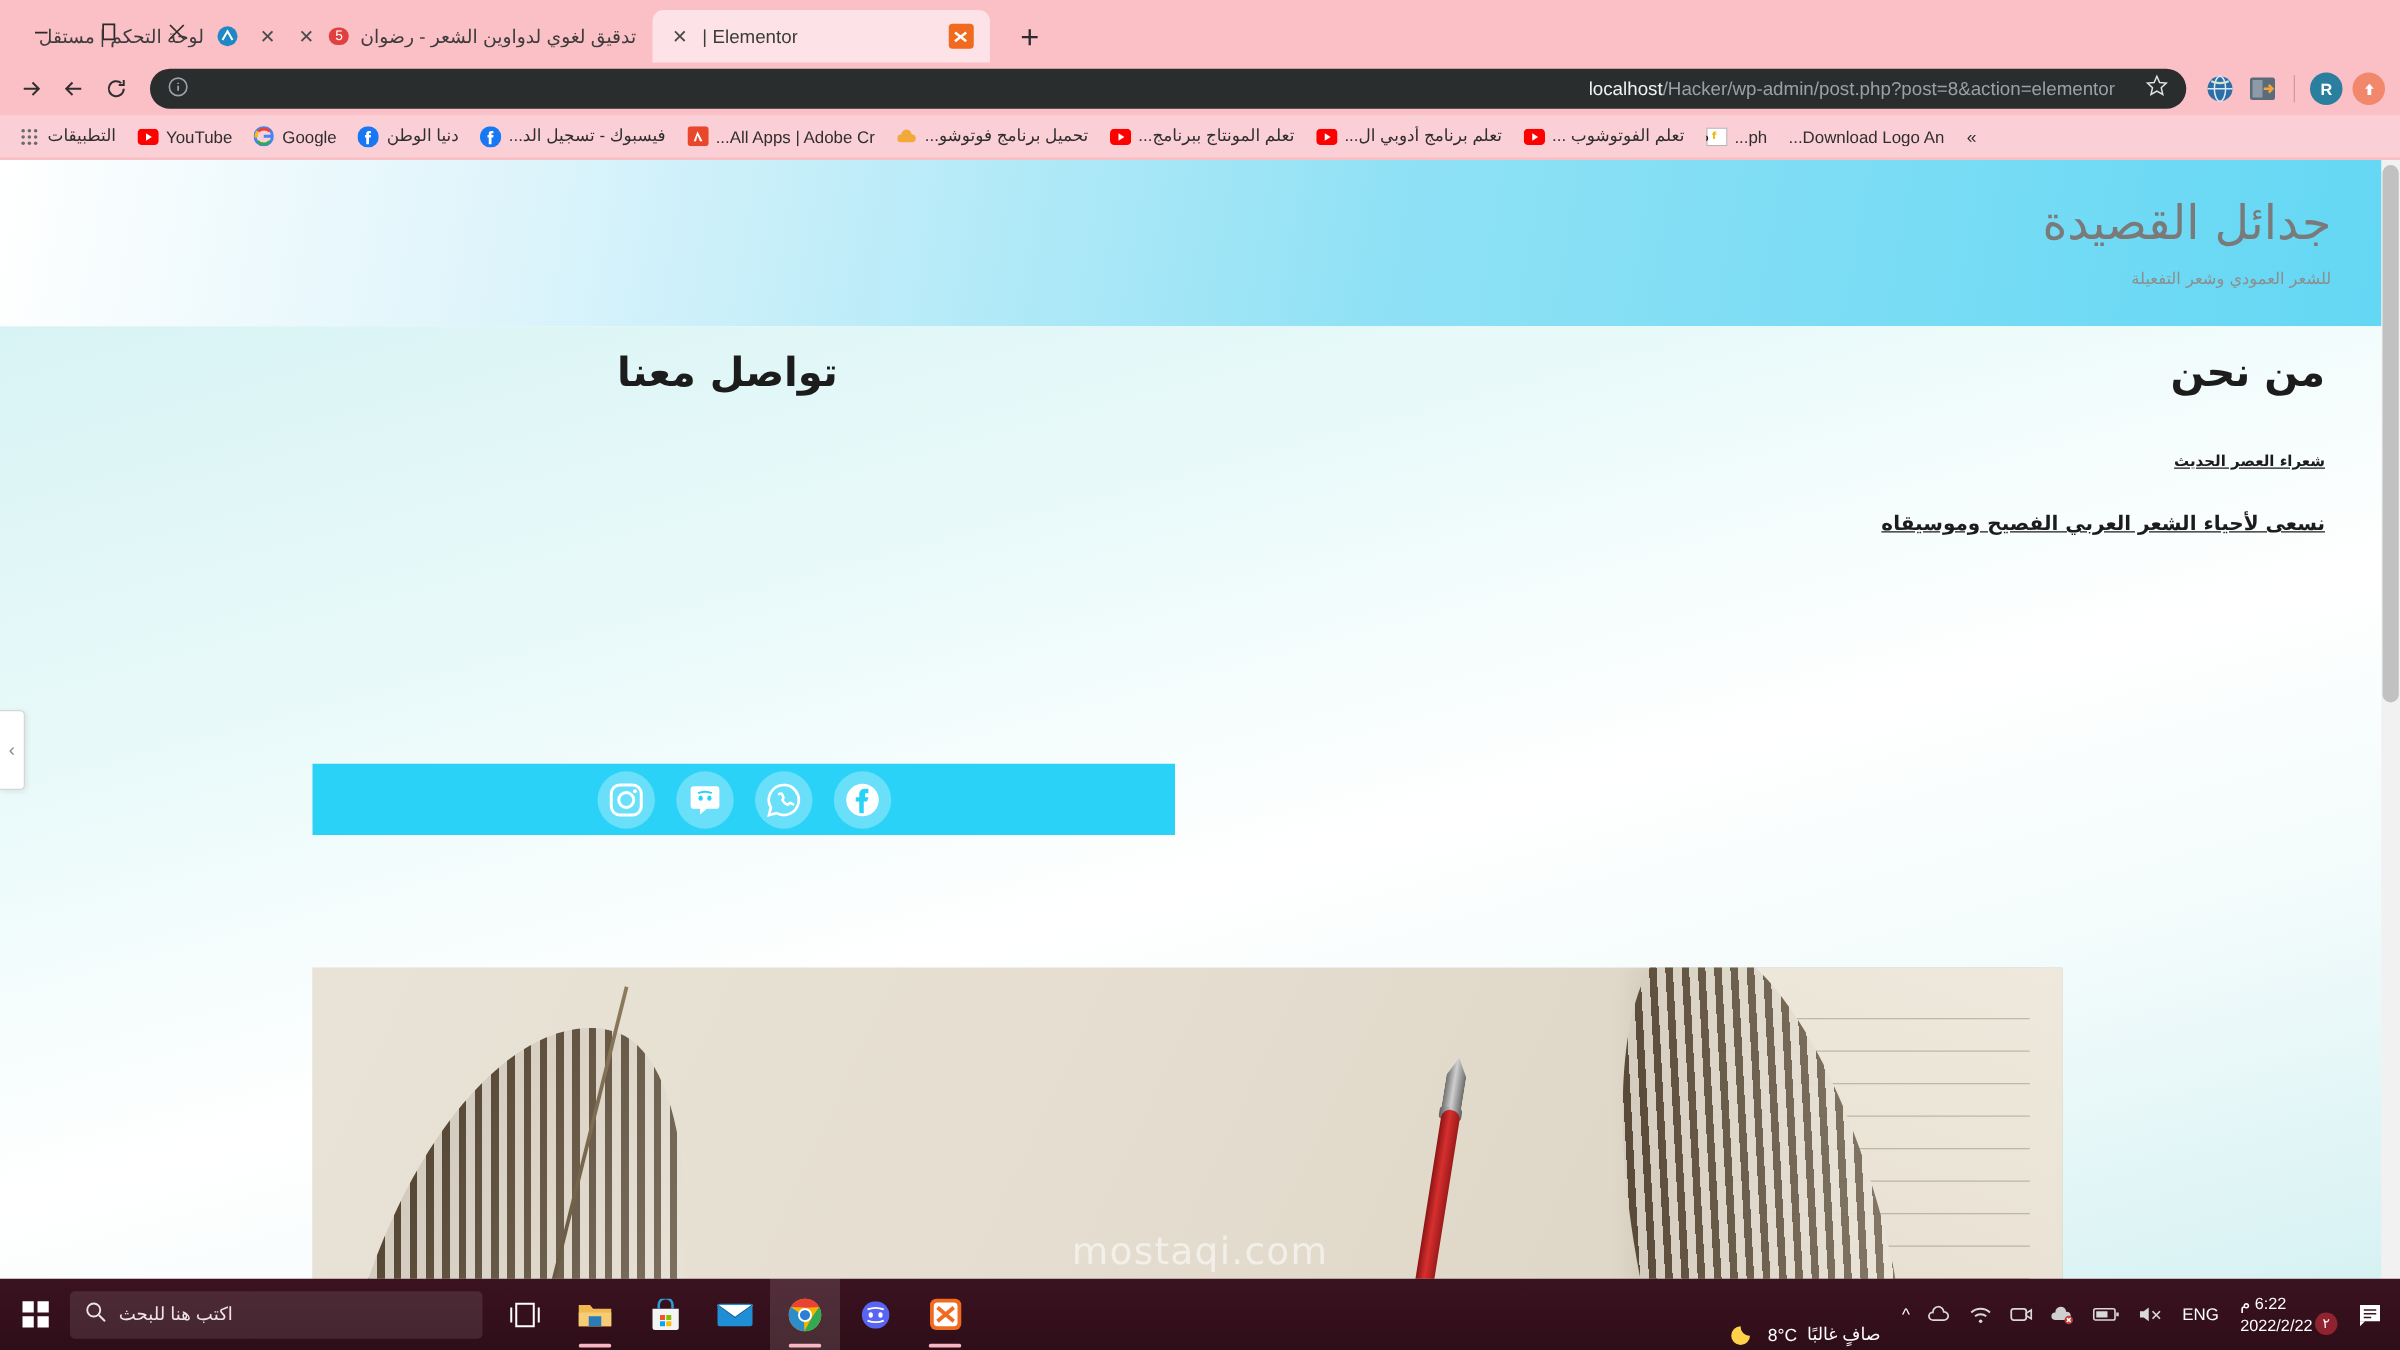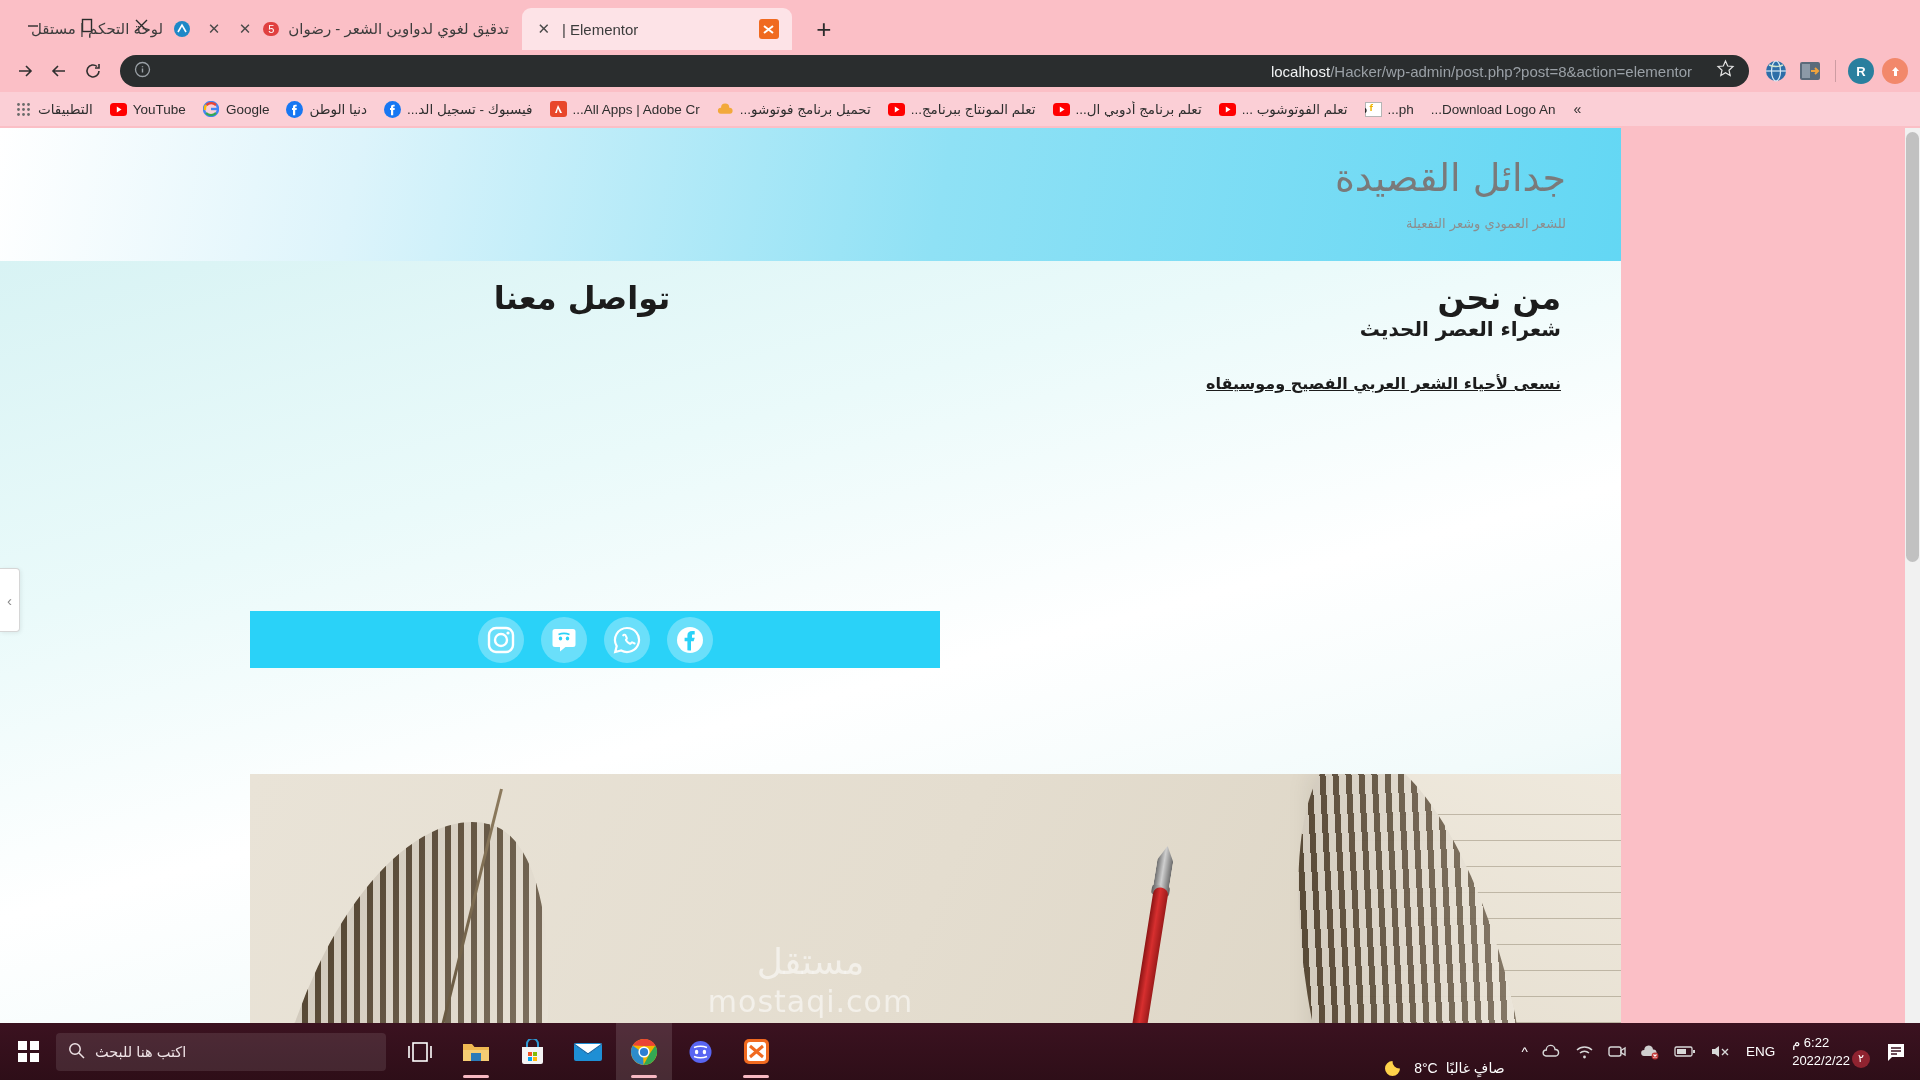--- a/index.html
+++ b/index.html
@@ -52,37 +52,37 @@
 
   
   .bookmarks { height:34px; background:#fbcfd6; display:flex; flex-direction:row-reverse;
                align-items:center; padding:0 8px; gap:3px; font-size:13.5px; color:#2e2e2e; overflow:hidden;}
   .bm { display:flex; flex-direction:row-reverse; align-items:center; gap:6px; padding:3px 7px; border-radius:5px; white-space:nowrap;}
   .bm-ico { width:17px; height:17px; flex:0 0 17px; display:flex; align-items:center; justify-content:center; border-radius:3px; font-size:11px;}
   .bm-label { max-width:160px; overflow:hidden; text-overflow:ellipsis; }
   .bm-chev { color:#2e2e2e; font-size:14px; padding:0 8px; }
 
   
-  .viewport { position:absolute; left:0; top:128px; width:1621px; height:895px; background:#ffffff; overflow:hidden; }
+  .viewport { position:absolute; left:0; top:128px; width:1920px; height:895px; background:#ffffff; overflow:hidden; }
 
   
   .site-header { height:133px; width:100%;
      background:linear-gradient(100deg,#ffffff 0%,#ddf4fb 22%,#8fe1f5 58%,#63d7f4 100%);
      position:relative; }
   .site-title { position:absolute; right:55px; top:28px; font-size:38px; color:#7a7a7a;
                 font-family:"DejaVu Sans", sans-serif; font-weight:400; letter-spacing:1px;}
   .site-sub { position:absolute; right:55px; top:88px; font-size:13px; color:#8d8d8d; font-family:"DejaVu Sans", sans-serif;}
 
   
   .page-body { position:relative; width:100%; height:762px;
      background:linear-gradient(165deg,#d8f3f4 0%,#eafafa 30%,#ffffff 55%,#f2fbfb 75%,#d6f1f3 100%); }
 
   .col-right { position:absolute; right:60px; top:18px; width:640px; text-align:right; }
   .h-about { font-size:32px; color:#1c1c1c; font-weight:bold; font-family:"DejaVu Sans", sans-serif; }
-  .p-about { font-size:20px; color:#1c1c1c; font-weight:bold; font-family:"DejaVu Sans", sans-serif;}
+  .p-about { font-size:12px; color:#1c1c1c; font-weight:bold; margin-top:45px; font-family:"DejaVu Sans", sans-serif;text-decoration:underline;}
   .p-about2 { font-size:16px; color:#1c1c1c; font-weight:bold; margin-top:33px; font-family:"DejaVu Sans", sans-serif;text-decoration:underline;}
 
   .col-left { position:absolute; left:232px; top:18px; width:700px; text-align:center; }
   .h-contact { font-size:32px; color:#1c1c1c; font-weight:bold; font-family:"DejaVu Sans", sans-serif;}
 
   .social-bar { position:absolute; left:250px; top:350px; width:690px; height:57px; background:#2ad2f8;
                 display:flex; align-items:center; justify-content:center; gap:17px; }
   .soc { width:46px; height:46px; border-radius:50%; background:rgba(255,255,255,0.30);
          display:flex; align-items:center; justify-content:center; }
   .soc svg { display:block; }
@@ -472,21 +472,20 @@
           <div class="quill-shaft"></div>
           <div class="pen">
             <div class="pen-nib"></div>
             <div class="pen-ring"></div>
             <div class="pen-body"></div>
           </div>
 
         </div>
 
         <div class="watermark">
-          <div class="wm1">مستقل</div>
           <div class="wm2">mostaqi.com</div>
         </div>
       </div>
 
       <div class="side-handle">›</div>
     </div>
 
     <div class="scroll-track">
       <div class="scroll-thumb" style="top:4px; right:1px;"></div>
     </div>

